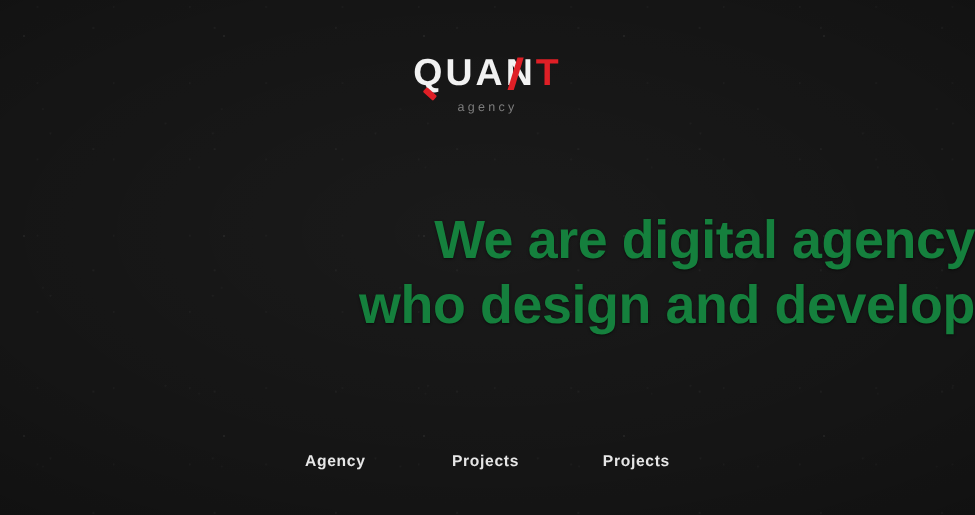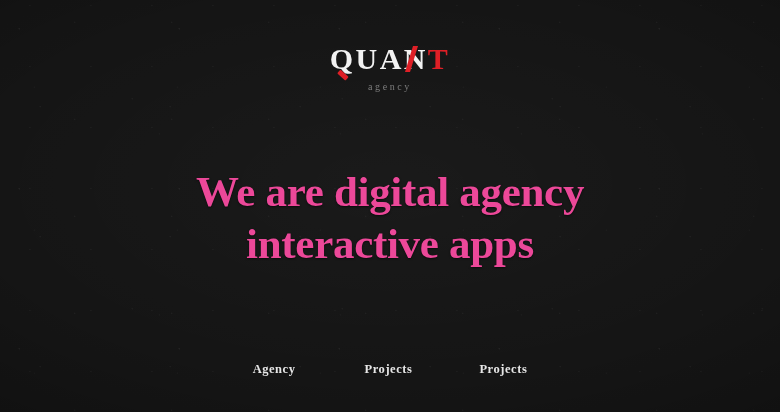--- a/index.html
+++ b/index.html
@@ -59,21 +59,20 @@
                 rgba(255,255,255,0.022) 0%,
                 rgba(0,0,0,0.00) 55%,
                 rgba(0,0,0,0.30) 100%);
   }
 
   #content {
     position: relative;
     z-index: 3;
     width: 780px;
     height: 364px;
-    font-family: Liberation Serif, serif;
   }
 
   
   #brand {
     position: absolute;
     top: 44px;
     left: 0;
     width: 780px;
     text-align: center;
   }
@@ -121,26 +120,26 @@
     color: #7d7d7d;
     text-align: center;
   }
 
   
   #headline {
     position: absolute;
     top: 137px;
     left: 0;
     width: 780px;
-    text-align: center;
+    text-align: right;
     font-size: 43px;
     font-weight: 700;
     line-height: 52px;
     letter-spacing: -0.3px;
-    color: #ec4899;
+    color: #15803d;
     text-shadow: 0 1px 2px rgba(0,0,0,0.55);
   }
   #headline .hl-line { display: block; }
 
   
   #bottom-nav {
     position: absolute;
     top: 359px;
     left: 0;
     width: 780px;
@@ -174,21 +173,21 @@
 
     <div id="brand">
       <div id="wordmark">
         <span class="letter">Q</span><span id="q-tail"></span><span class="letter">U</span><span class="letter">A</span><span class="letter">N<span id="n-diagonal"></span></span><span class="letter accent">T</span>
       </div>
       <div id="brand-sub">agency</div>
     </div>
 
     <h1 id="headline">
       <span class="hl-line">We are digital agency</span>
-      <span class="hl-line">interactive apps</span>
+      <span class="hl-line">who design and develop</span>
     </h1>
 
     <nav id="bottom-nav">
       <a class="nav-link" href="#">Agency</a>
       <span class="nav-gap-1"></span>
       <a class="nav-link" href="#">Projects</a>
       <span class="nav-gap-2"></span>
       <a class="nav-link" href="#">Projects</a>
     </nav>
 

